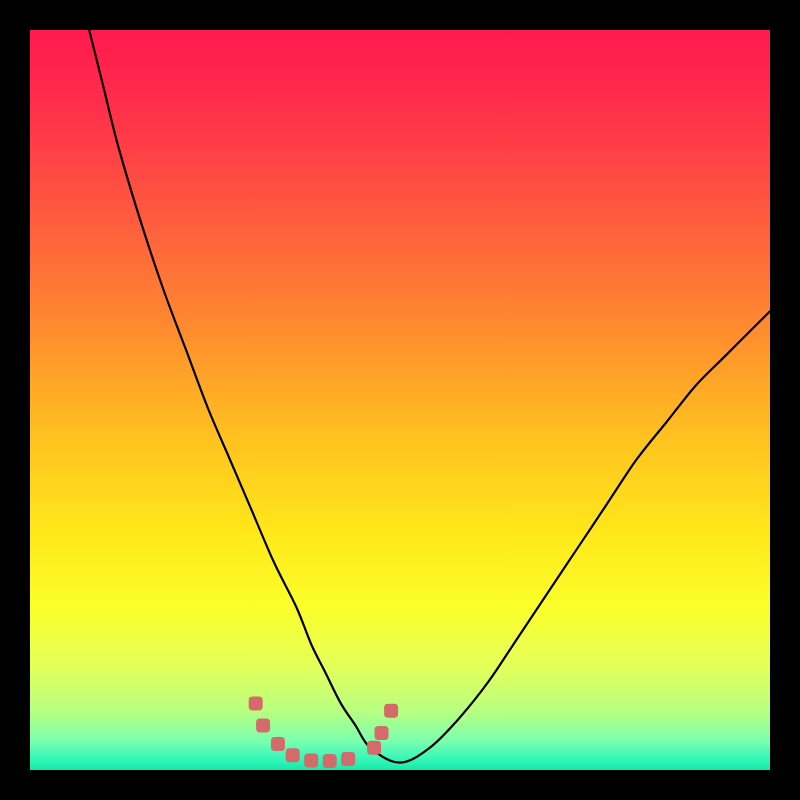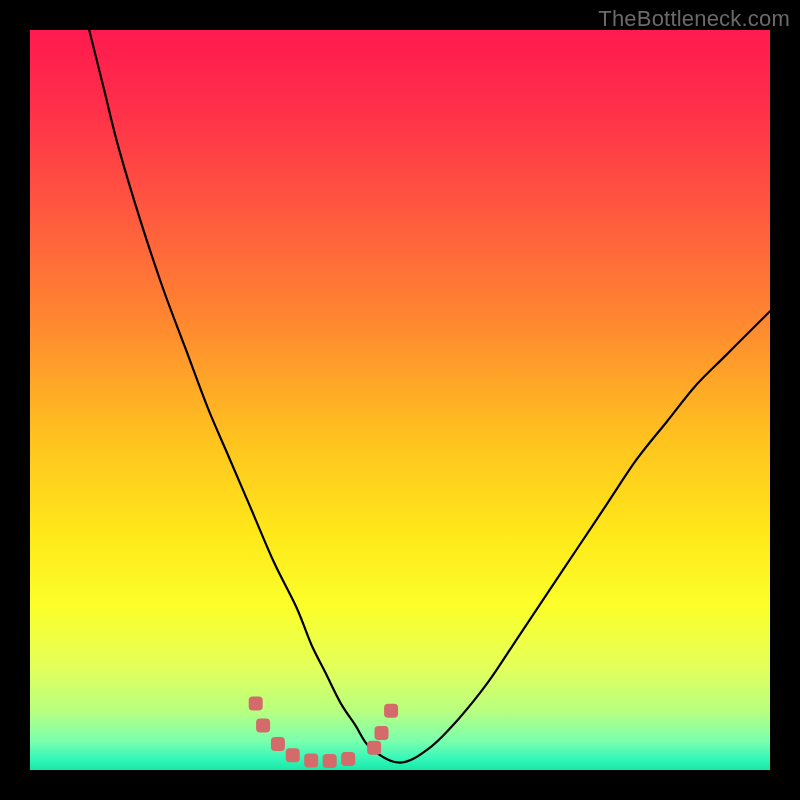--- a/index.html
+++ b/index.html
@@ -74,14 +74,13 @@
           <rect x="255.7" y="718.2" width="14" height="14" rx="4" ry="4" fill="#d46a6a"></rect>
           <rect x="274.2" y="723.4" width="14" height="14" rx="4" ry="4" fill="#d46a6a"></rect>
           <rect x="292.7" y="724.1" width="14" height="14" rx="4" ry="4" fill="#d46a6a"></rect>
           <rect x="311.2" y="721.9" width="14" height="14" rx="4" ry="4" fill="#d46a6a"></rect>
           <rect x="337.1" y="710.8" width="14" height="14" rx="4" ry="4" fill="#d46a6a"></rect>
           <rect x="344.5" y="696.0" width="14" height="14" rx="4" ry="4" fill="#d46a6a"></rect>
           <rect x="354.1" y="673.8" width="14" height="14" rx="4" ry="4" fill="#d46a6a"></rect>
         </g>
     </svg>
   </div>
-  <div class="watermark">TheBottleneck.com</div>
 </div>
 
 </body></html>

